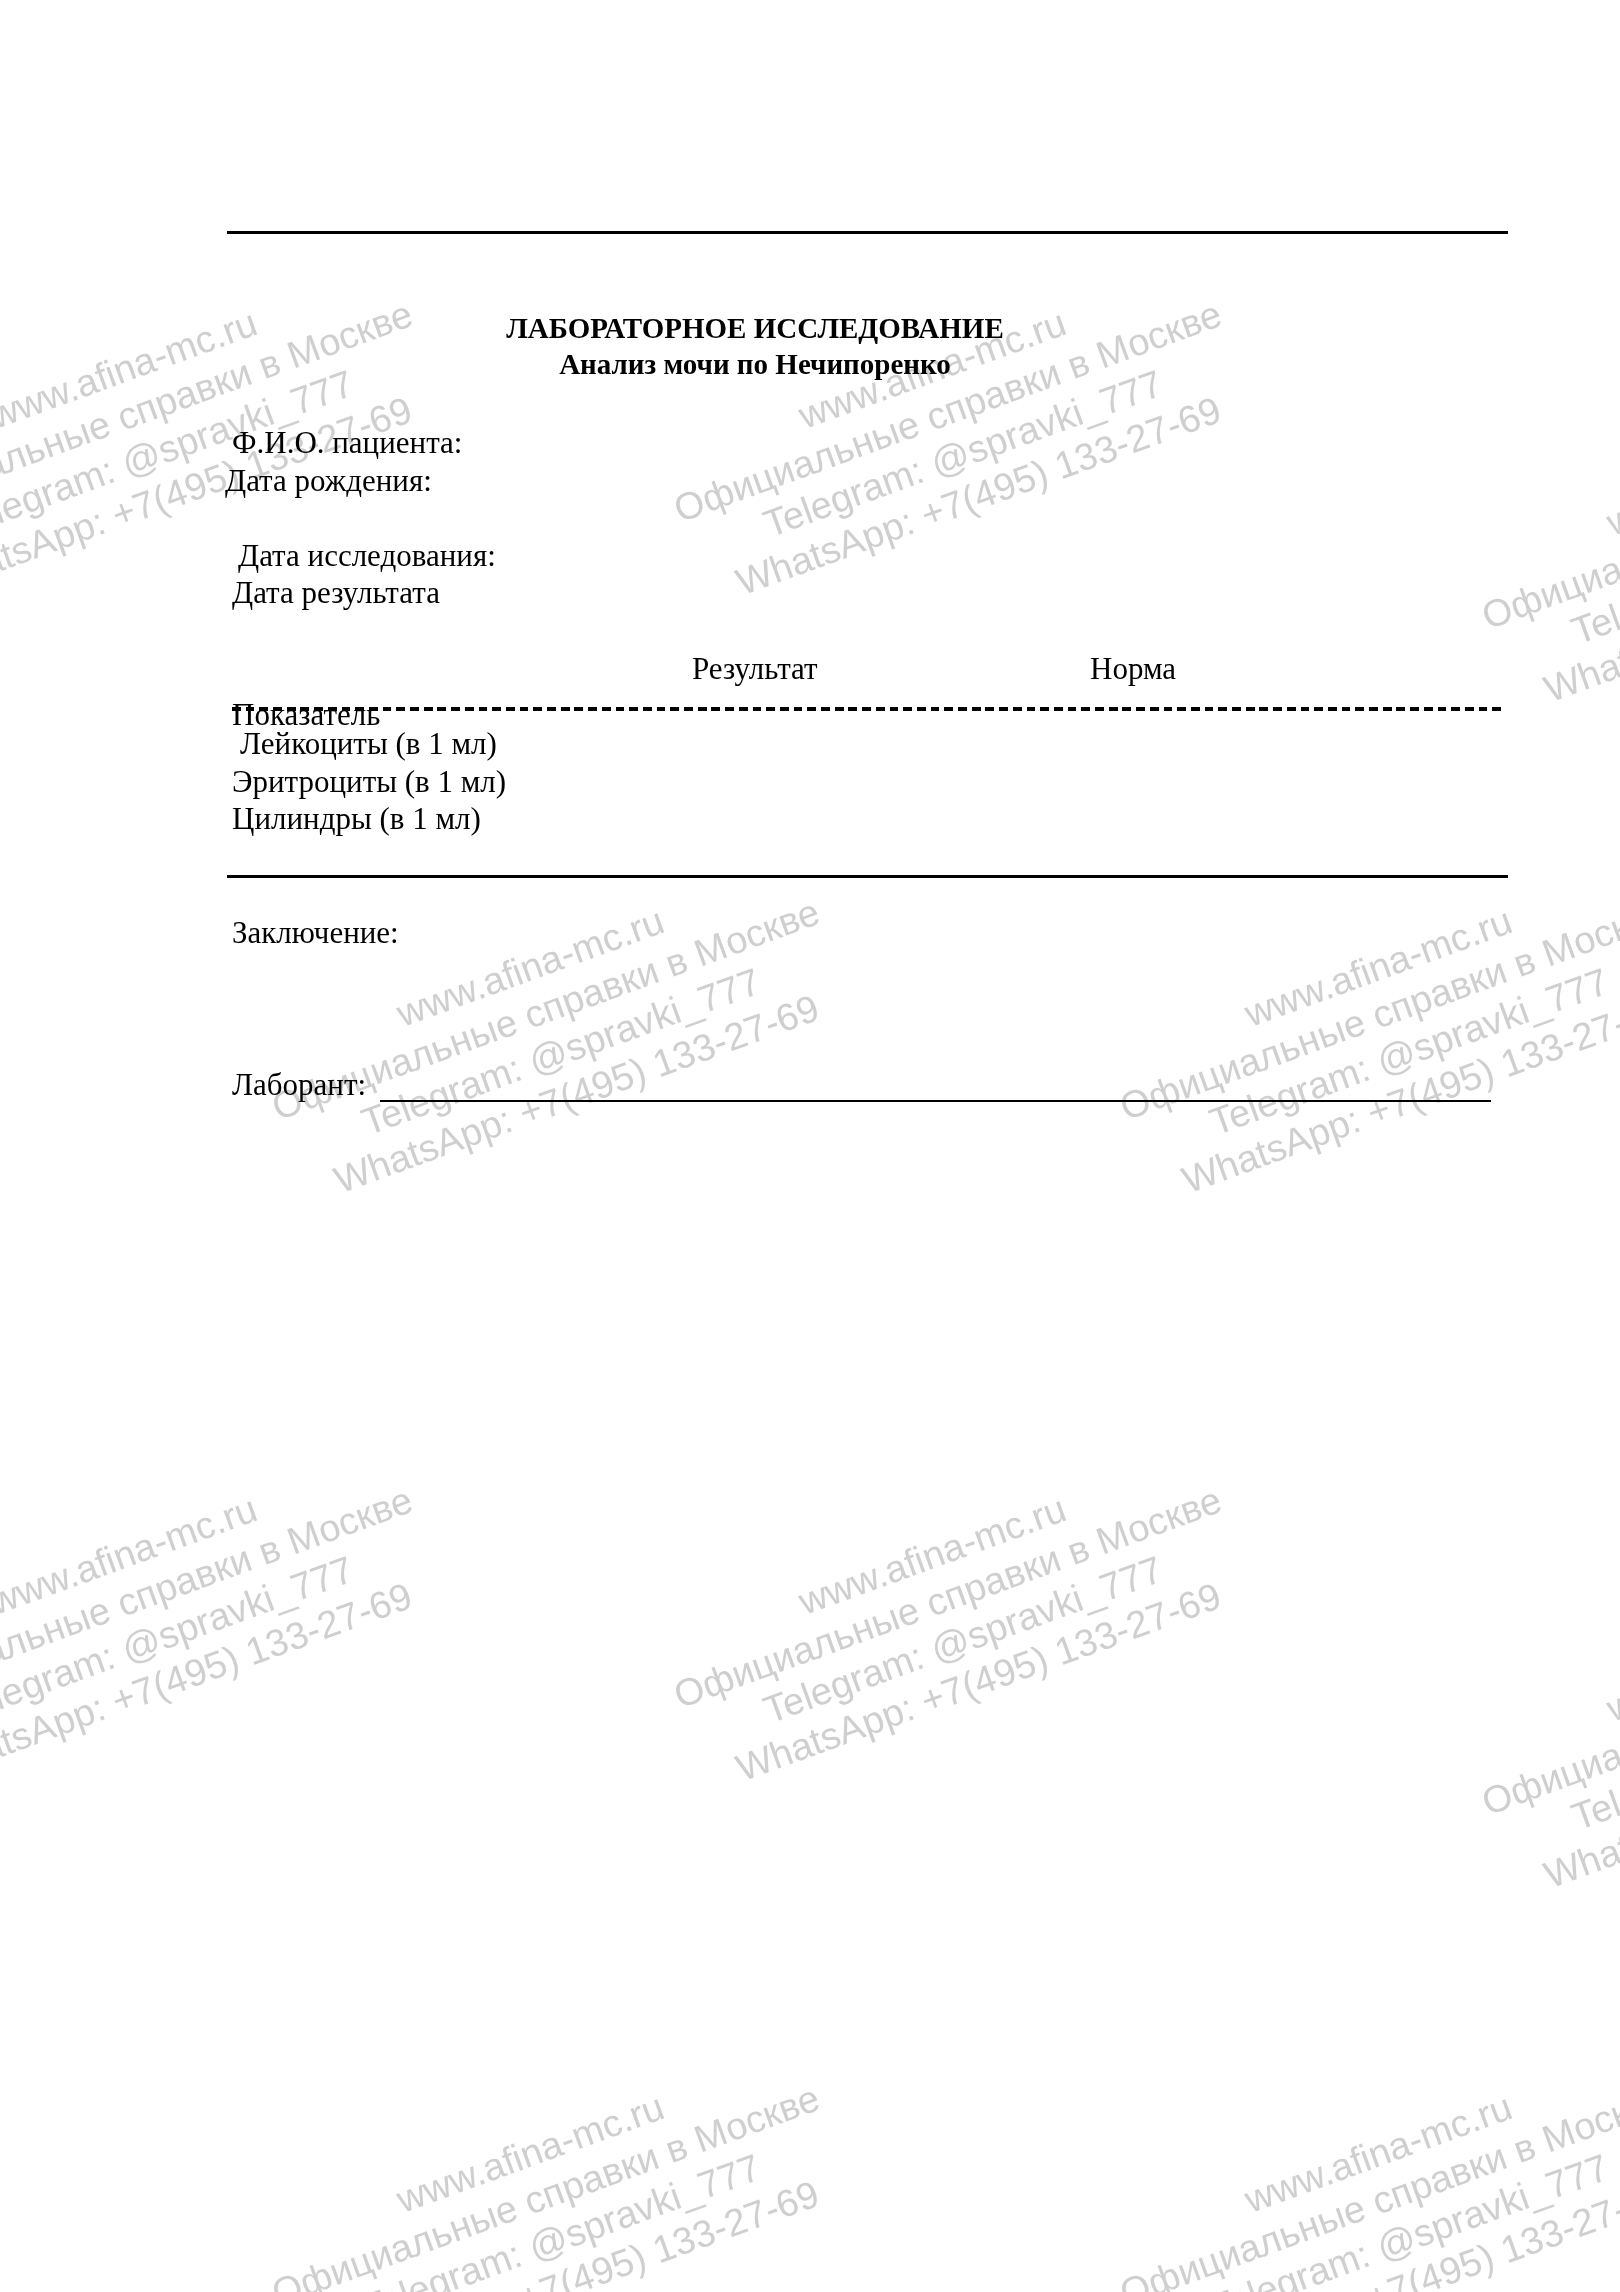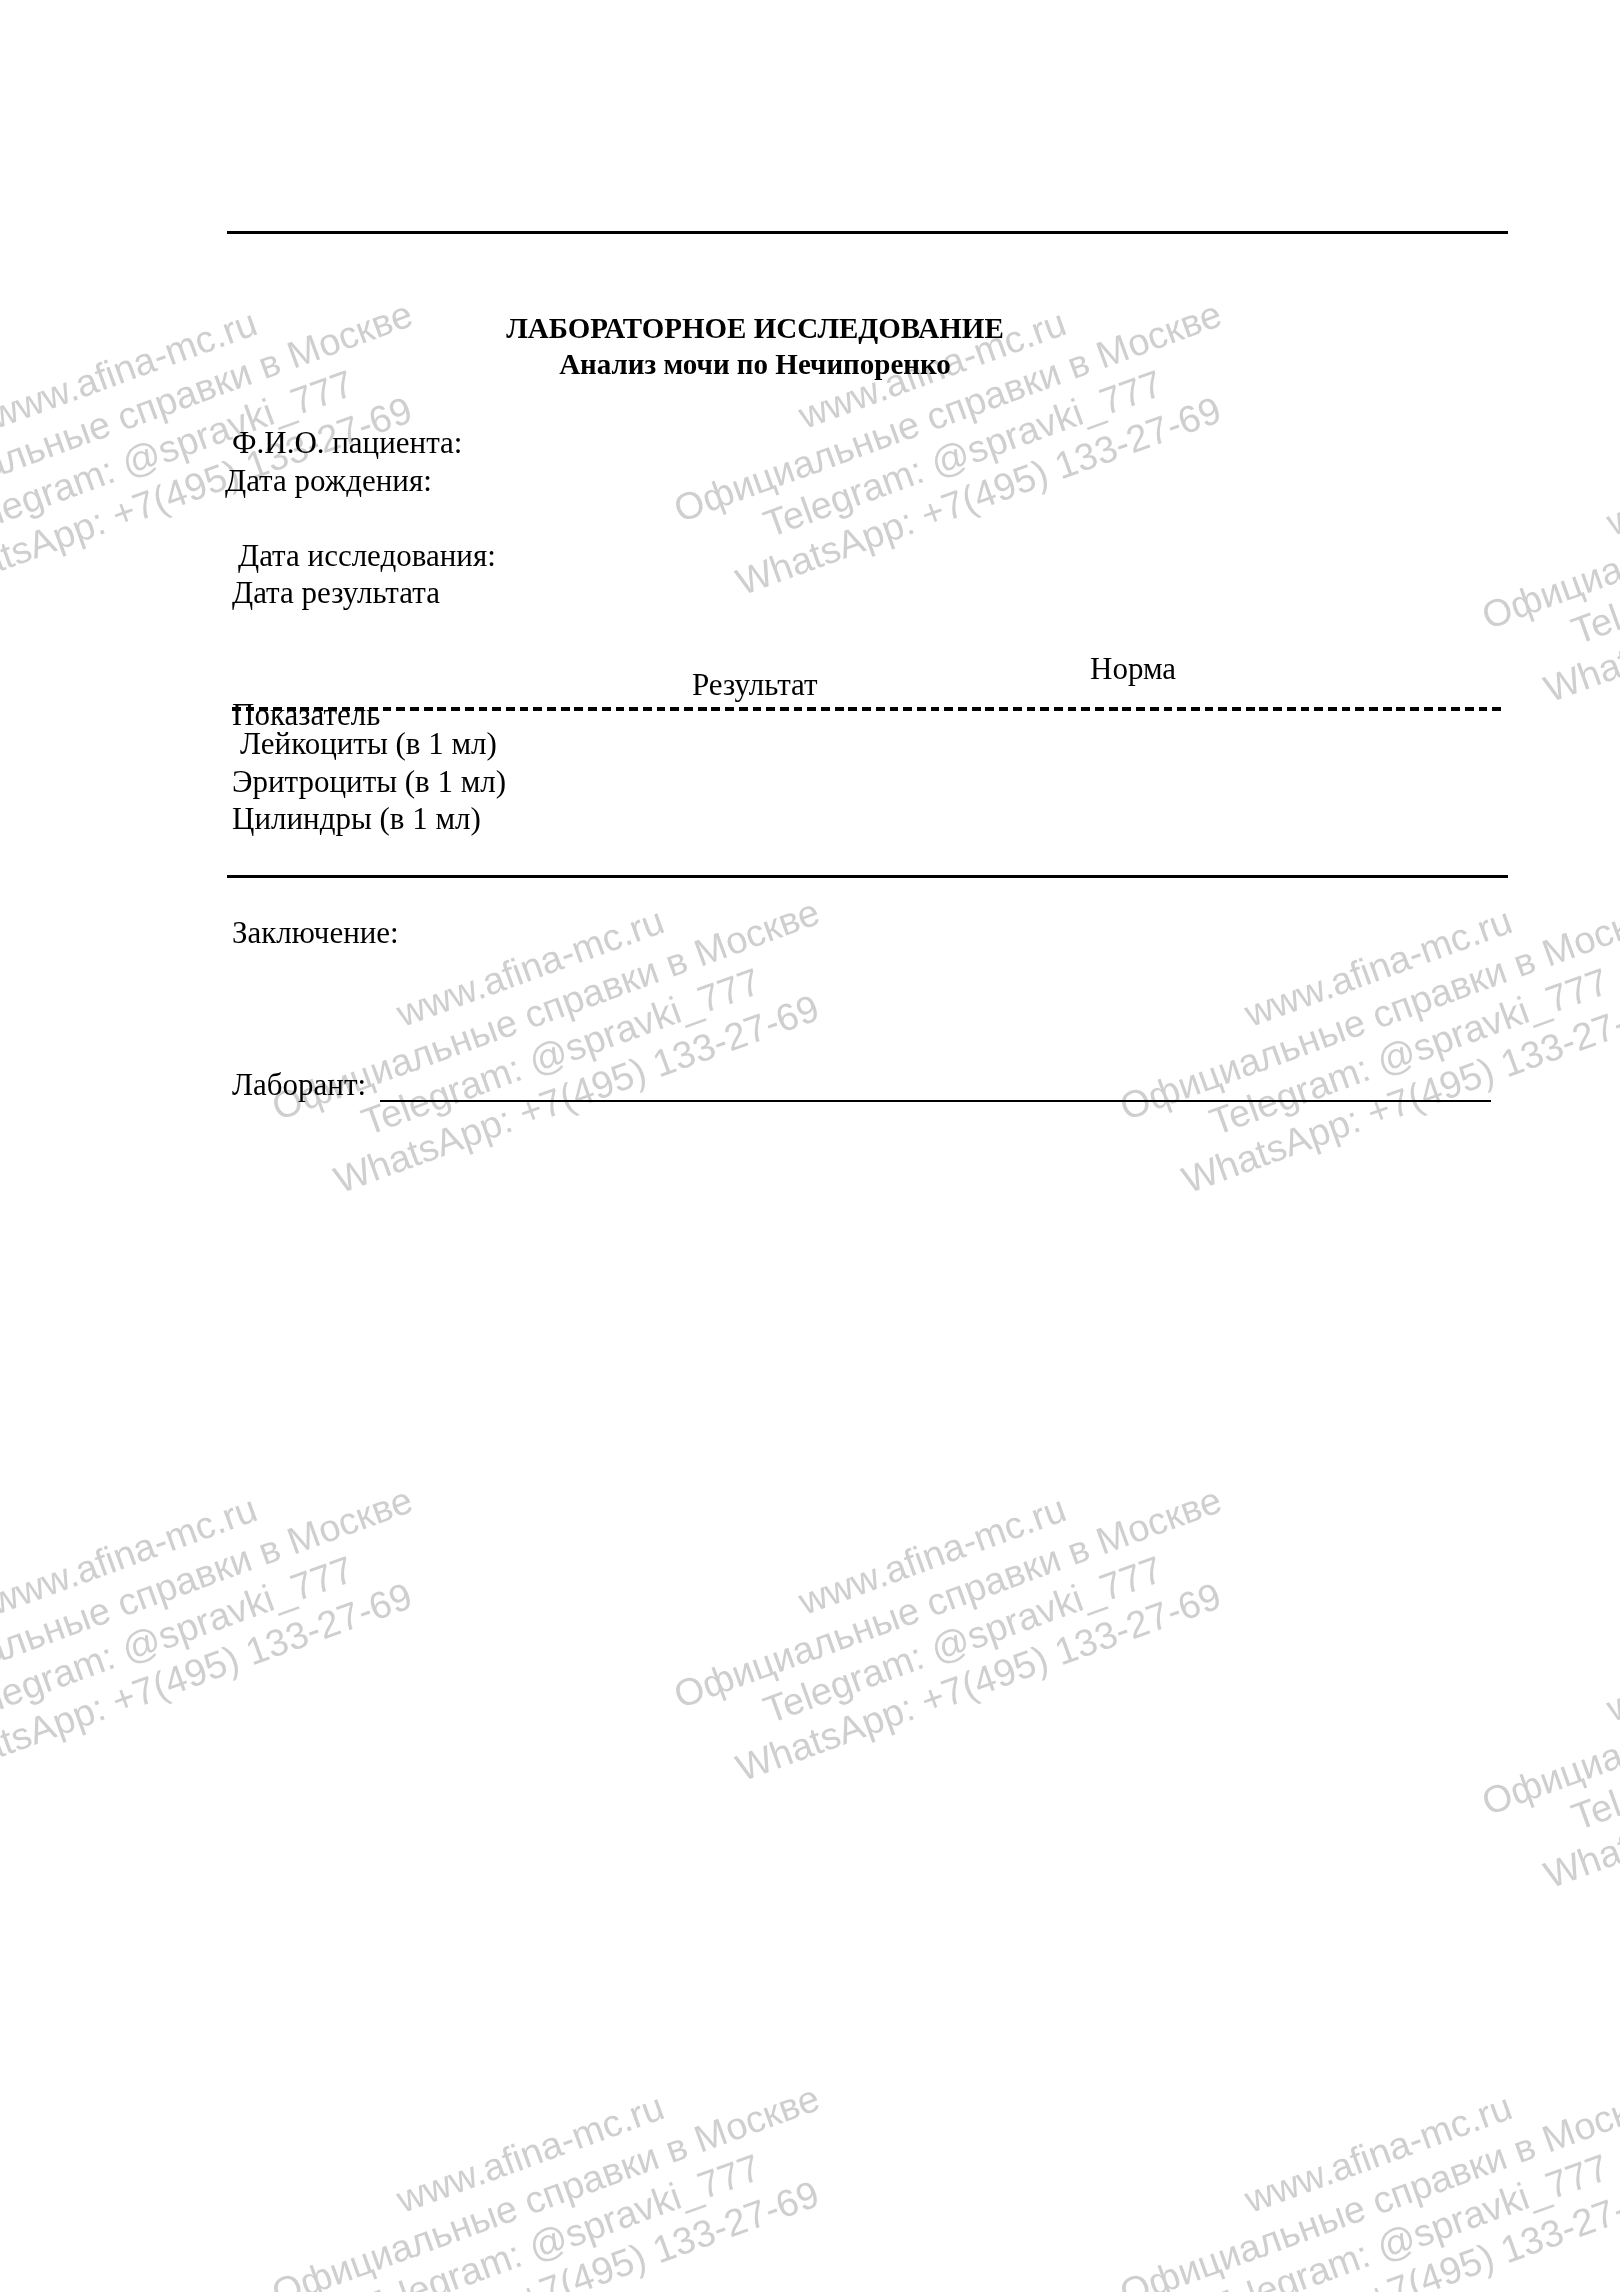--- a/index.html
+++ b/index.html
@@ -105,21 +105,21 @@
 
   <div class="title" style="top:312px; left:-55px;">ЛАБОРАТОРНОЕ ИССЛЕДОВАНИЕ</div>
   <div class="title" style="top:348px; left:-55px;">Анализ мочи по Нечипоренко</div>
 
   <div class="t" style="left:232px; top:426px;">Ф.И.О. пациента:</div>
   <div class="t" style="left:225px; top:464px;">Дата рождения:</div>
   <div class="t" style="left:238px; top:539px;">Дата исследования:</div>
   <div class="t" style="left:232px; top:576px;">Дата результата</div>
 
   <div class="t" style="left:232px; top:652px;margin-top:46px;">Показатель</div>
-  <div class="t" style="left:692px; top:652px;margin-top:16px;">Результат</div>
+  <div class="t" style="left:692px; top:652px;">Результат</div>
   <div class="t" style="left:1090px; top:652px;">Норма</div>
 
   <div class="dashed" style="left:232px; width:1271px; top:707px;"></div>
 
   <div class="t" style="left:232px; top:727px;margin-left:8px;">Лейкоциты (в 1 мл)</div>
   <div class="t" style="left:232px; top:765px;">Эритроциты (в 1 мл)</div>
   <div class="t" style="left:232px; top:802px;">Цилиндры (в 1 мл)</div>
 
   <div class="rule thick" style="left:227px; width:1281px; top:875px;"></div>
 

